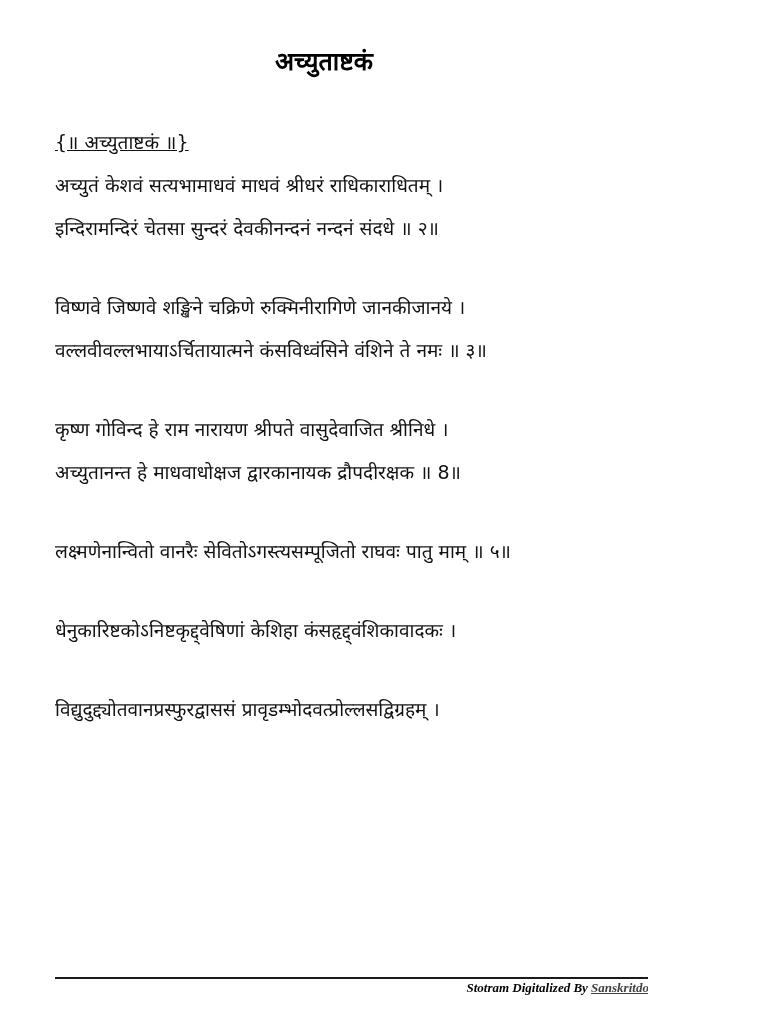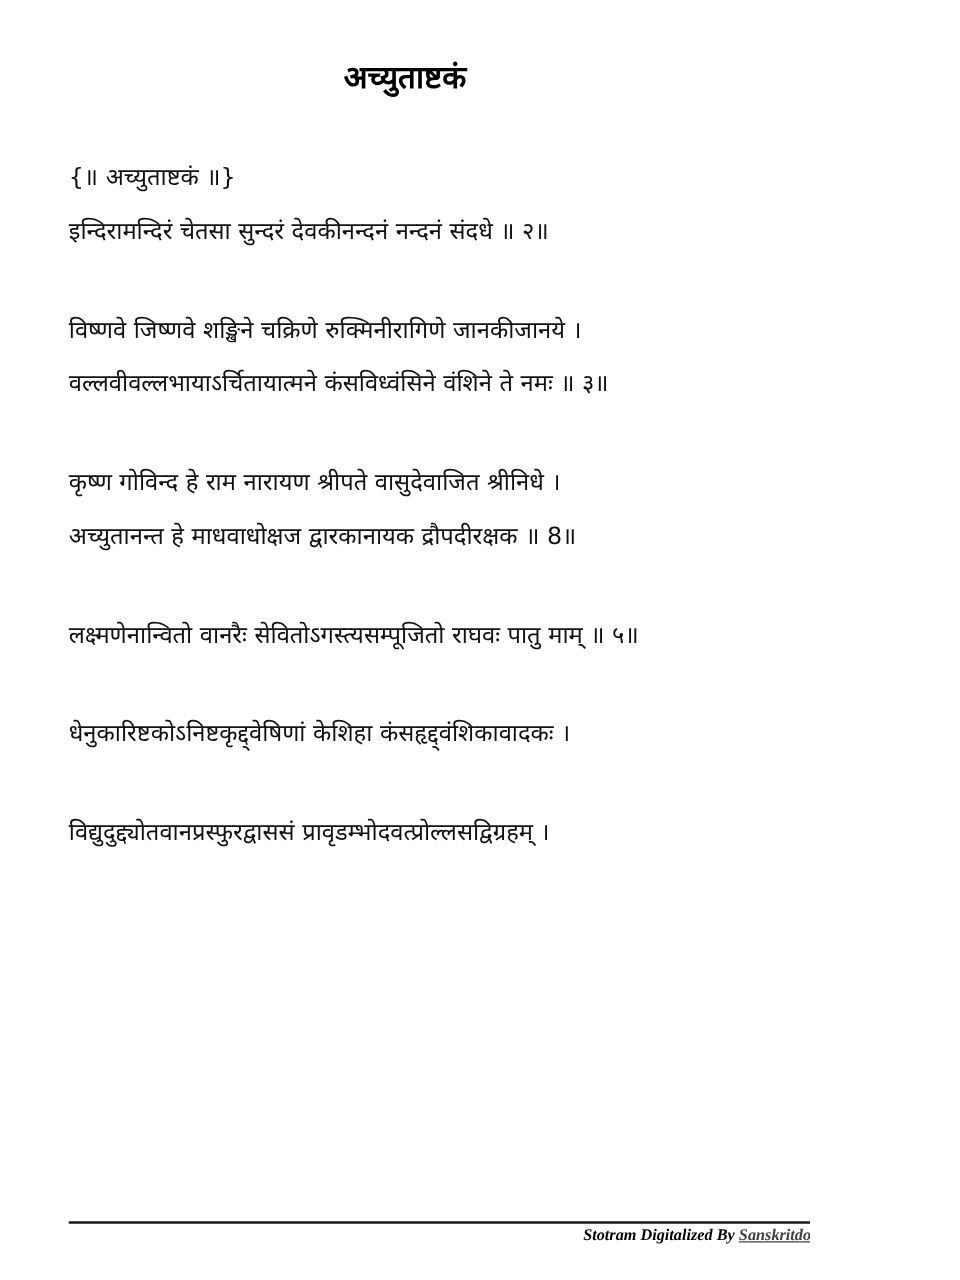--- a/index.html
+++ b/index.html
@@ -36,20 +36,21 @@
     right: 40px;
     font-size: 19px;
     line-height: 43px;
   }
   .doc-body p {
     margin: 0;
     white-space: nowrap;
   }
   .opening {
     margin: 0;
+    text-decoration: underline;
   }
   .verse {
     margin: 0 0 36px 0;
   }
   .footer {
     position: absolute;
     left: 55px;
     top: 977px;
     width: 660px;
     border-top: 2px solid #1a1a1a;
@@ -72,20 +73,21 @@
 <div class="page">
 
   <h1 class="title">अच्युताष्टकं</h1>
 
   <div class="doc-body">
 
     <p class="opening">{॥ अच्युताष्टकं ॥}</p>
 
 
     <div class="verse">
+      <p>अच्युतं केशवं सत्यभामाधवं माधवं श्रीधरं राधिकाराधितम् ।</p>
       <p>इन्दिरामन्दिरं चेतसा सुन्दरं देवकीनन्दनं नन्दनं संदधे ॥ २॥</p>
     </div>
 
     <div class="verse">
       <p>विष्णवे जिष्णवे शङ्खिने चक्रिणे रुक्मिनीरागिणे जानकीजानये ।</p>
       <p>वल्लवीवल्लभायाऽर्चितायात्मने कंसविध्वंसिने वंशिने ते नमः ॥ ३॥</p>
     </div>
 
     <div class="verse">
       <p>कृष्ण गोविन्द हे राम नारायण श्रीपते वासुदेवाजित श्रीनिधे ।</p>

